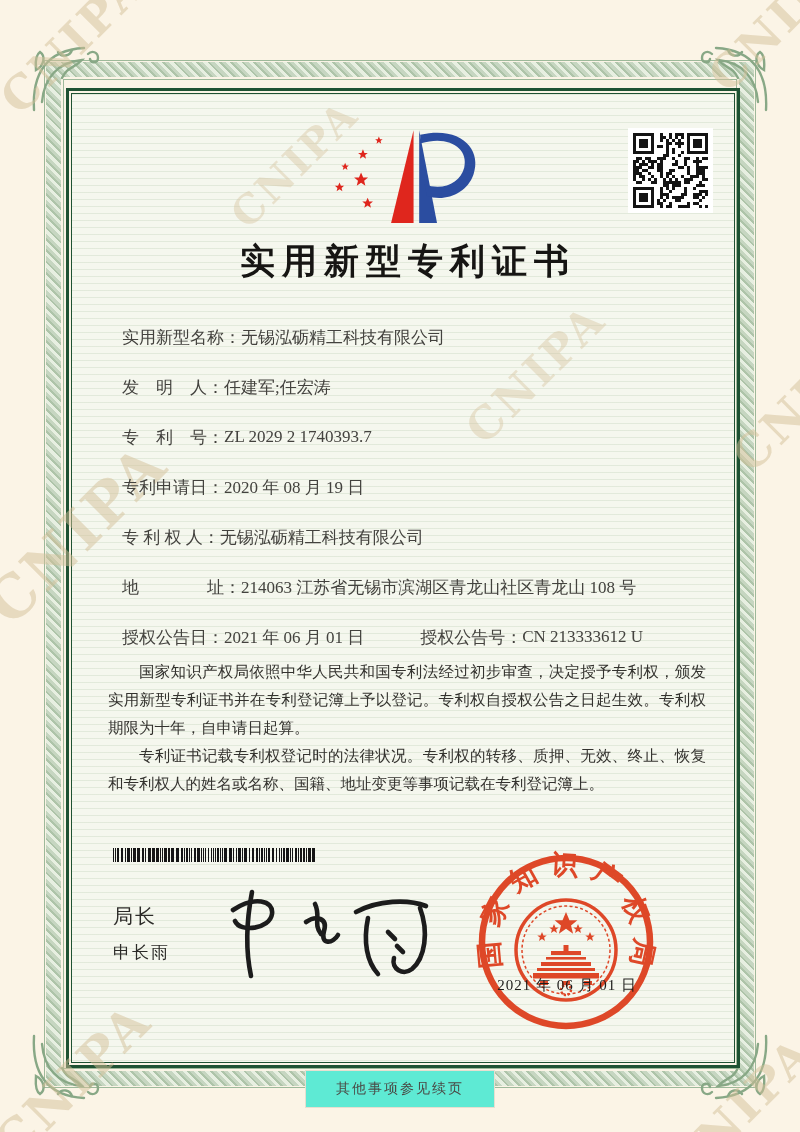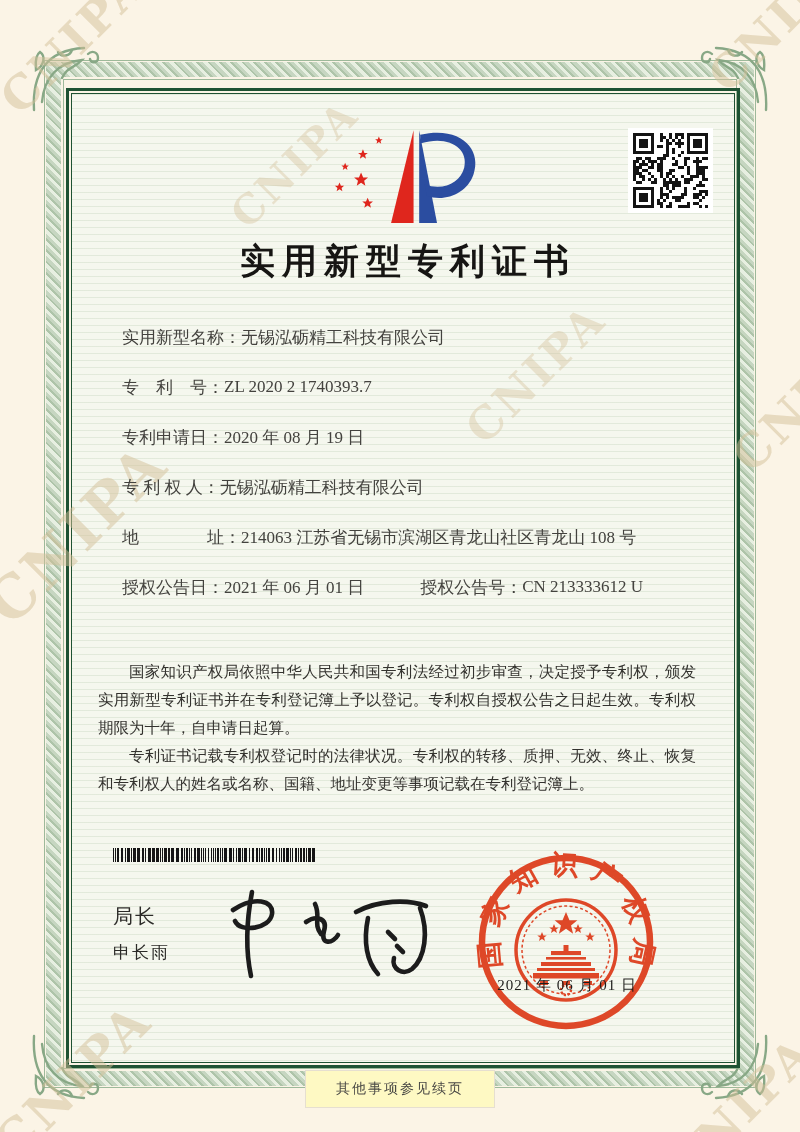--- a/index.html
+++ b/index.html
@@ -43,36 +43,36 @@
   .qr svg{display:block;}
   .title{left:0;right:0;top:238px;text-align:center;font-size:35px;font-weight:bold;
          letter-spacing:7px;color:#161513;padding-left:16px;}
 
   .fields{left:110px;top:312px;width:600px;margin-left:12px;}
   .field{height:50px;display:flex;align-items:center;font-size:17px;white-space:nowrap;}
   .flabel{color:#43423e;}
   .fvalue{color:#43423e;}
   .pair2{margin-left:56px;}
 
-  .paras{left:98px;top:658px;width:598px;font-size:15.5px;line-height:28px;
+  .paras{left:108px;top:658px;width:598px;font-size:15.5px;line-height:28px;
          text-align:justify;color:#33322e;}
   .paras p{margin:0;text-indent:2em;}
 
   .barcode{left:113px;top:848px;width:205px;height:14px;position:absolute;}
 
   .sig-title{left:113px;top:903px;font-size:20px;color:#2c2b28;letter-spacing:2px;}
   .sig-name{left:113px;top:941px;font-size:17px;color:#2c2b28;letter-spacing:2px;}
   .sig-script{left:218px;top:876px;width:230px;height:112px;}
 
   .seal{left:466px;top:842px;width:200px;height:200px;opacity:.93;}
   .seal-date{left:492px;top:976px;width:150px;text-align:center;font-size:15px;
              color:#1d1c1a;letter-spacing:1px;}
 
   .page-ind{left:0;right:0;top:1031px;text-align:center;font-size:13px;color:#3c3b38;}
-  .note{left:50%;top:1070px;transform:translateX(-50%);background:#fef9c3;
+  .note{left:50%;top:1070px;transform:translateX(-50%);background:#5eead4;
         border:1px solid #e6dfd0;padding:9px 30px;font-size:14px;color:#4a4945;
         letter-spacing:2px;white-space:nowrap;}
 </style>
 </head>
 <body>
 
 <div class="band-edge"></div>
 <div class="band"></div>
 <div class="band-edge inner"></div>
 
@@ -355,22 +355,26 @@
     </div>
 
   <div class="abs title">实用新型专利证书</div>
 
   <div class="abs fields">
     <div class="field">
       <span class="flabel">实用新型名称：</span>
       <span class="fvalue">无锡泓砺精工科技有限公司</span>
     </div>
     <div class="field">
+      <span class="flabel">发　明　人：</span>
+      <span class="fvalue">任建军;任宏涛</span>
+    </div>
+    <div class="field">
       <span class="flabel">专　利　号：</span>
-      <span class="fvalue">ZL 2020 2 1740393.7</span>
+      <span class="fvalue">ZL 2029 2 1740393.7</span>
     </div>
     <div class="field">
       <span class="flabel">专利申请日：</span>
       <span class="fvalue">2020 年 08 月 19 日</span>
     </div>
     <div class="field">
       <span class="flabel">专 利 权 人：</span>
       <span class="fvalue">无锡泓砺精工科技有限公司</span>
     </div>
     <div class="field">

